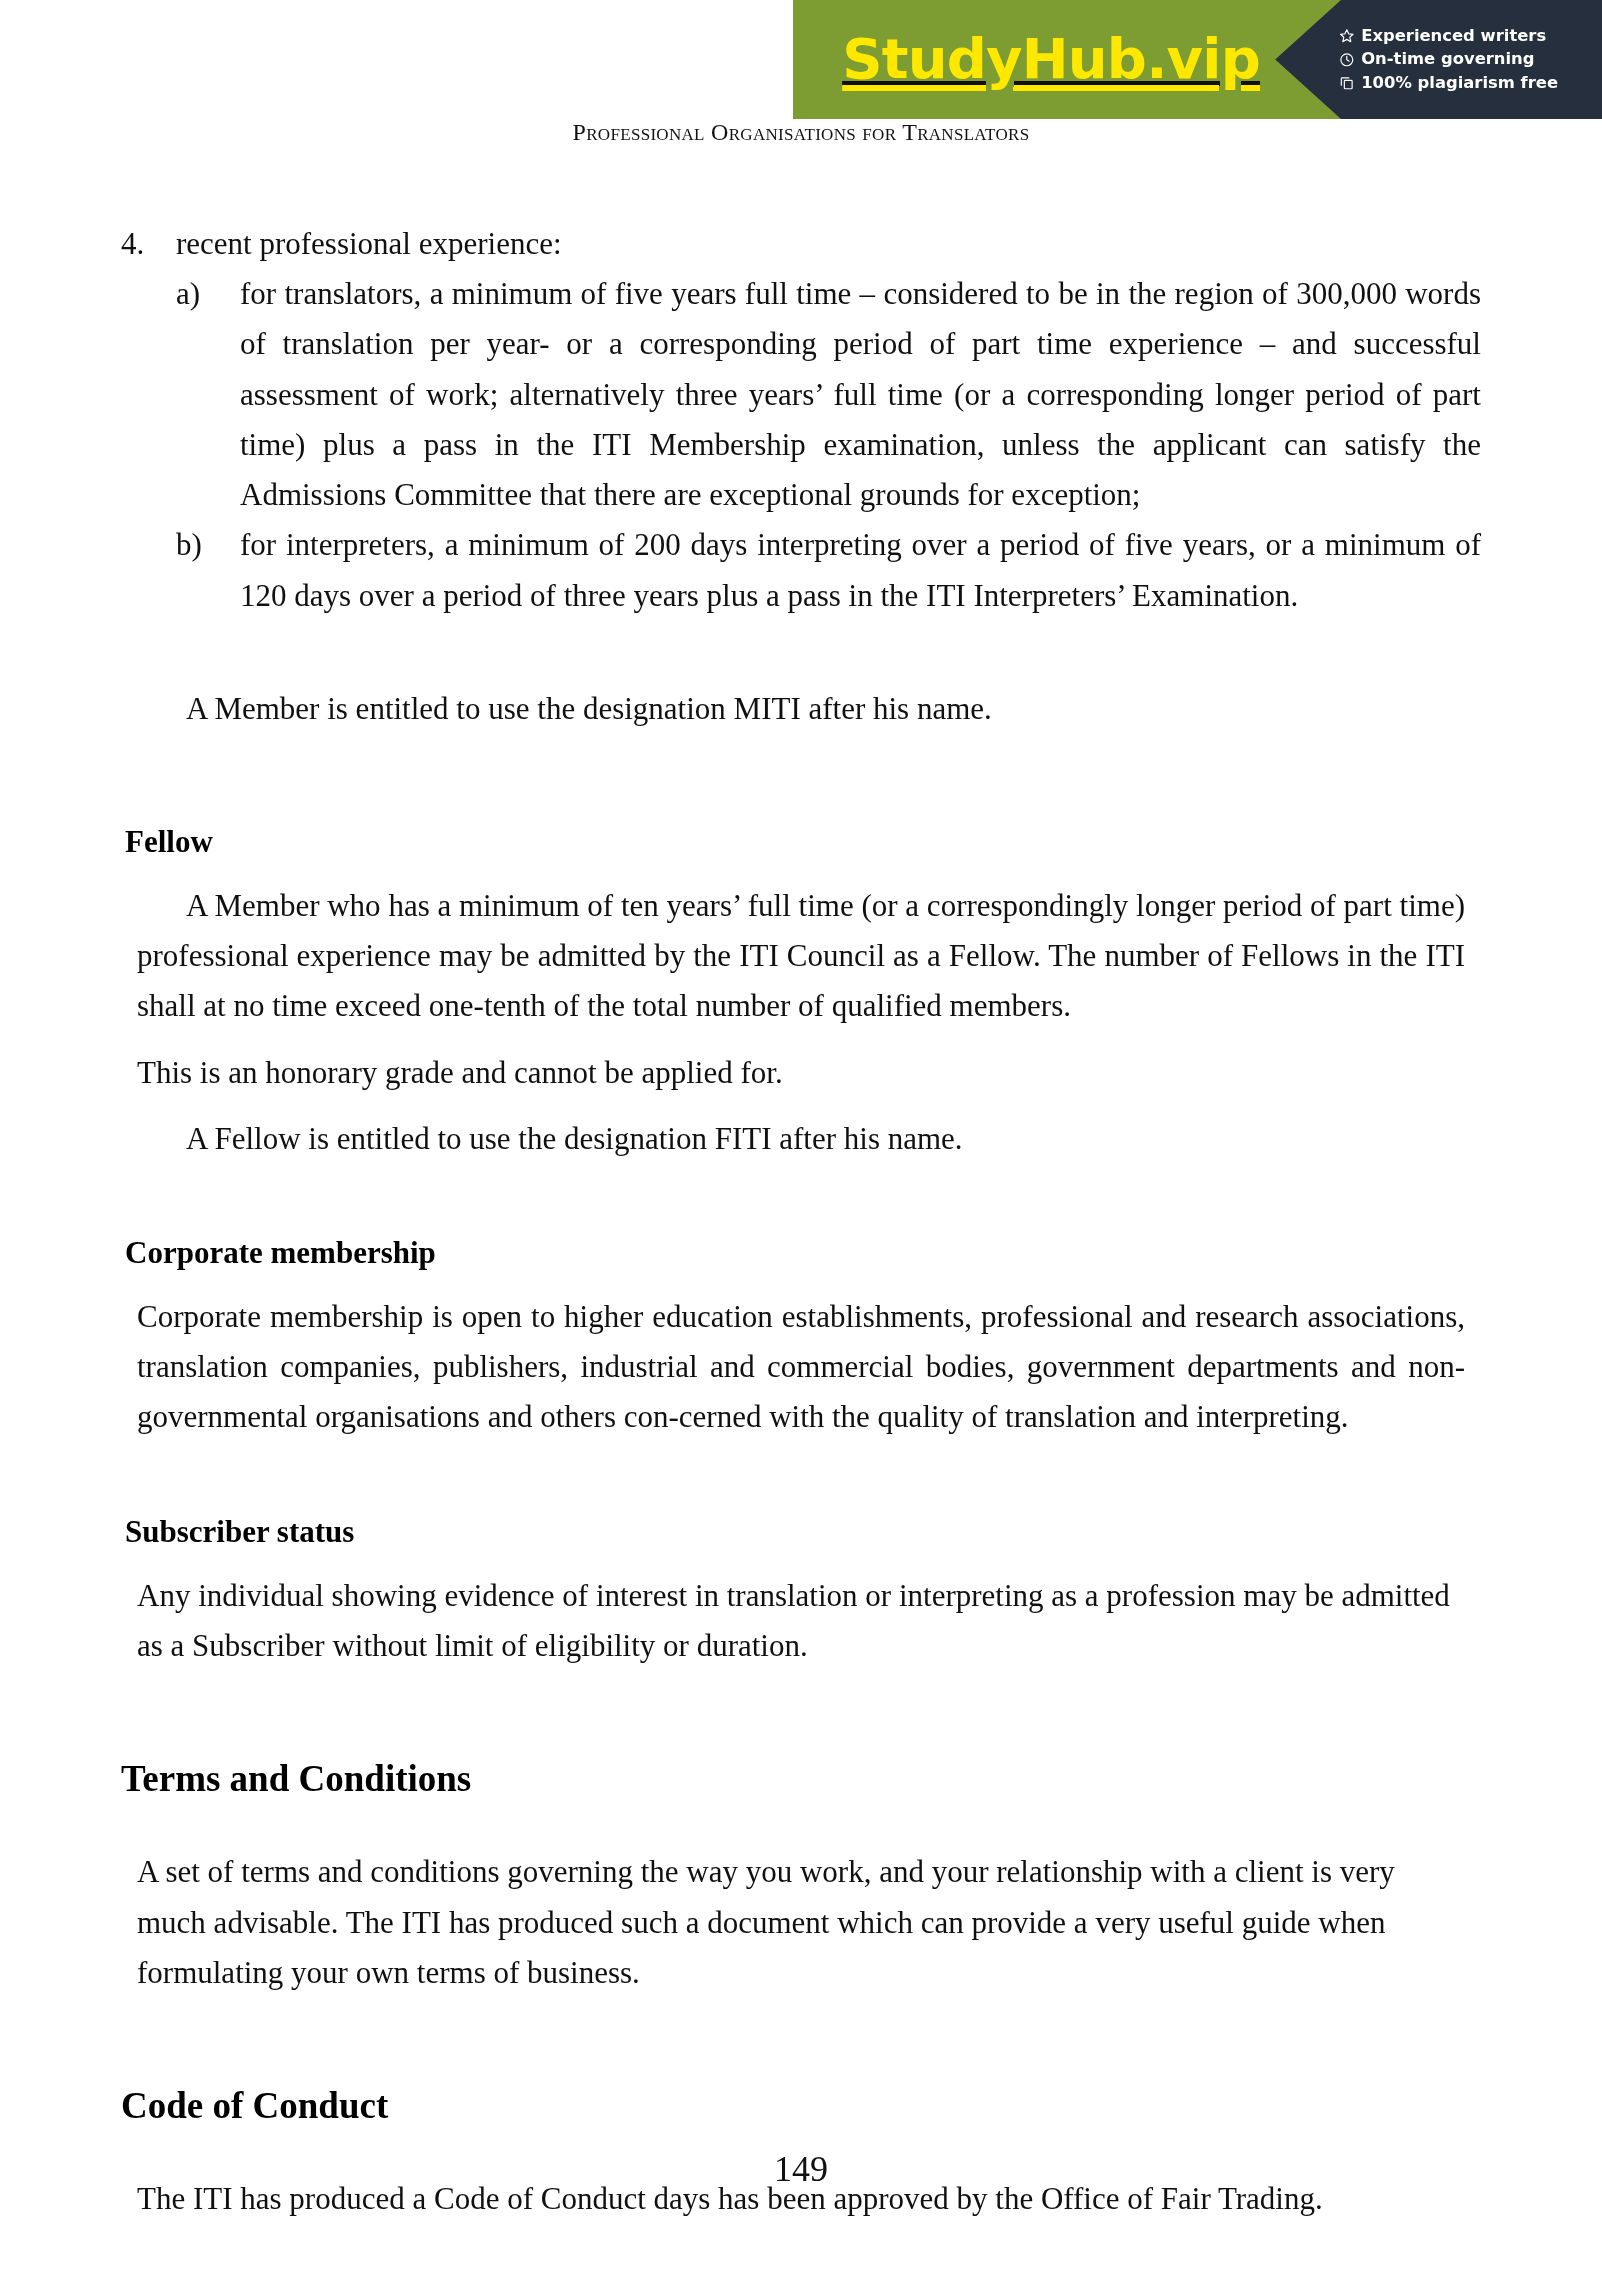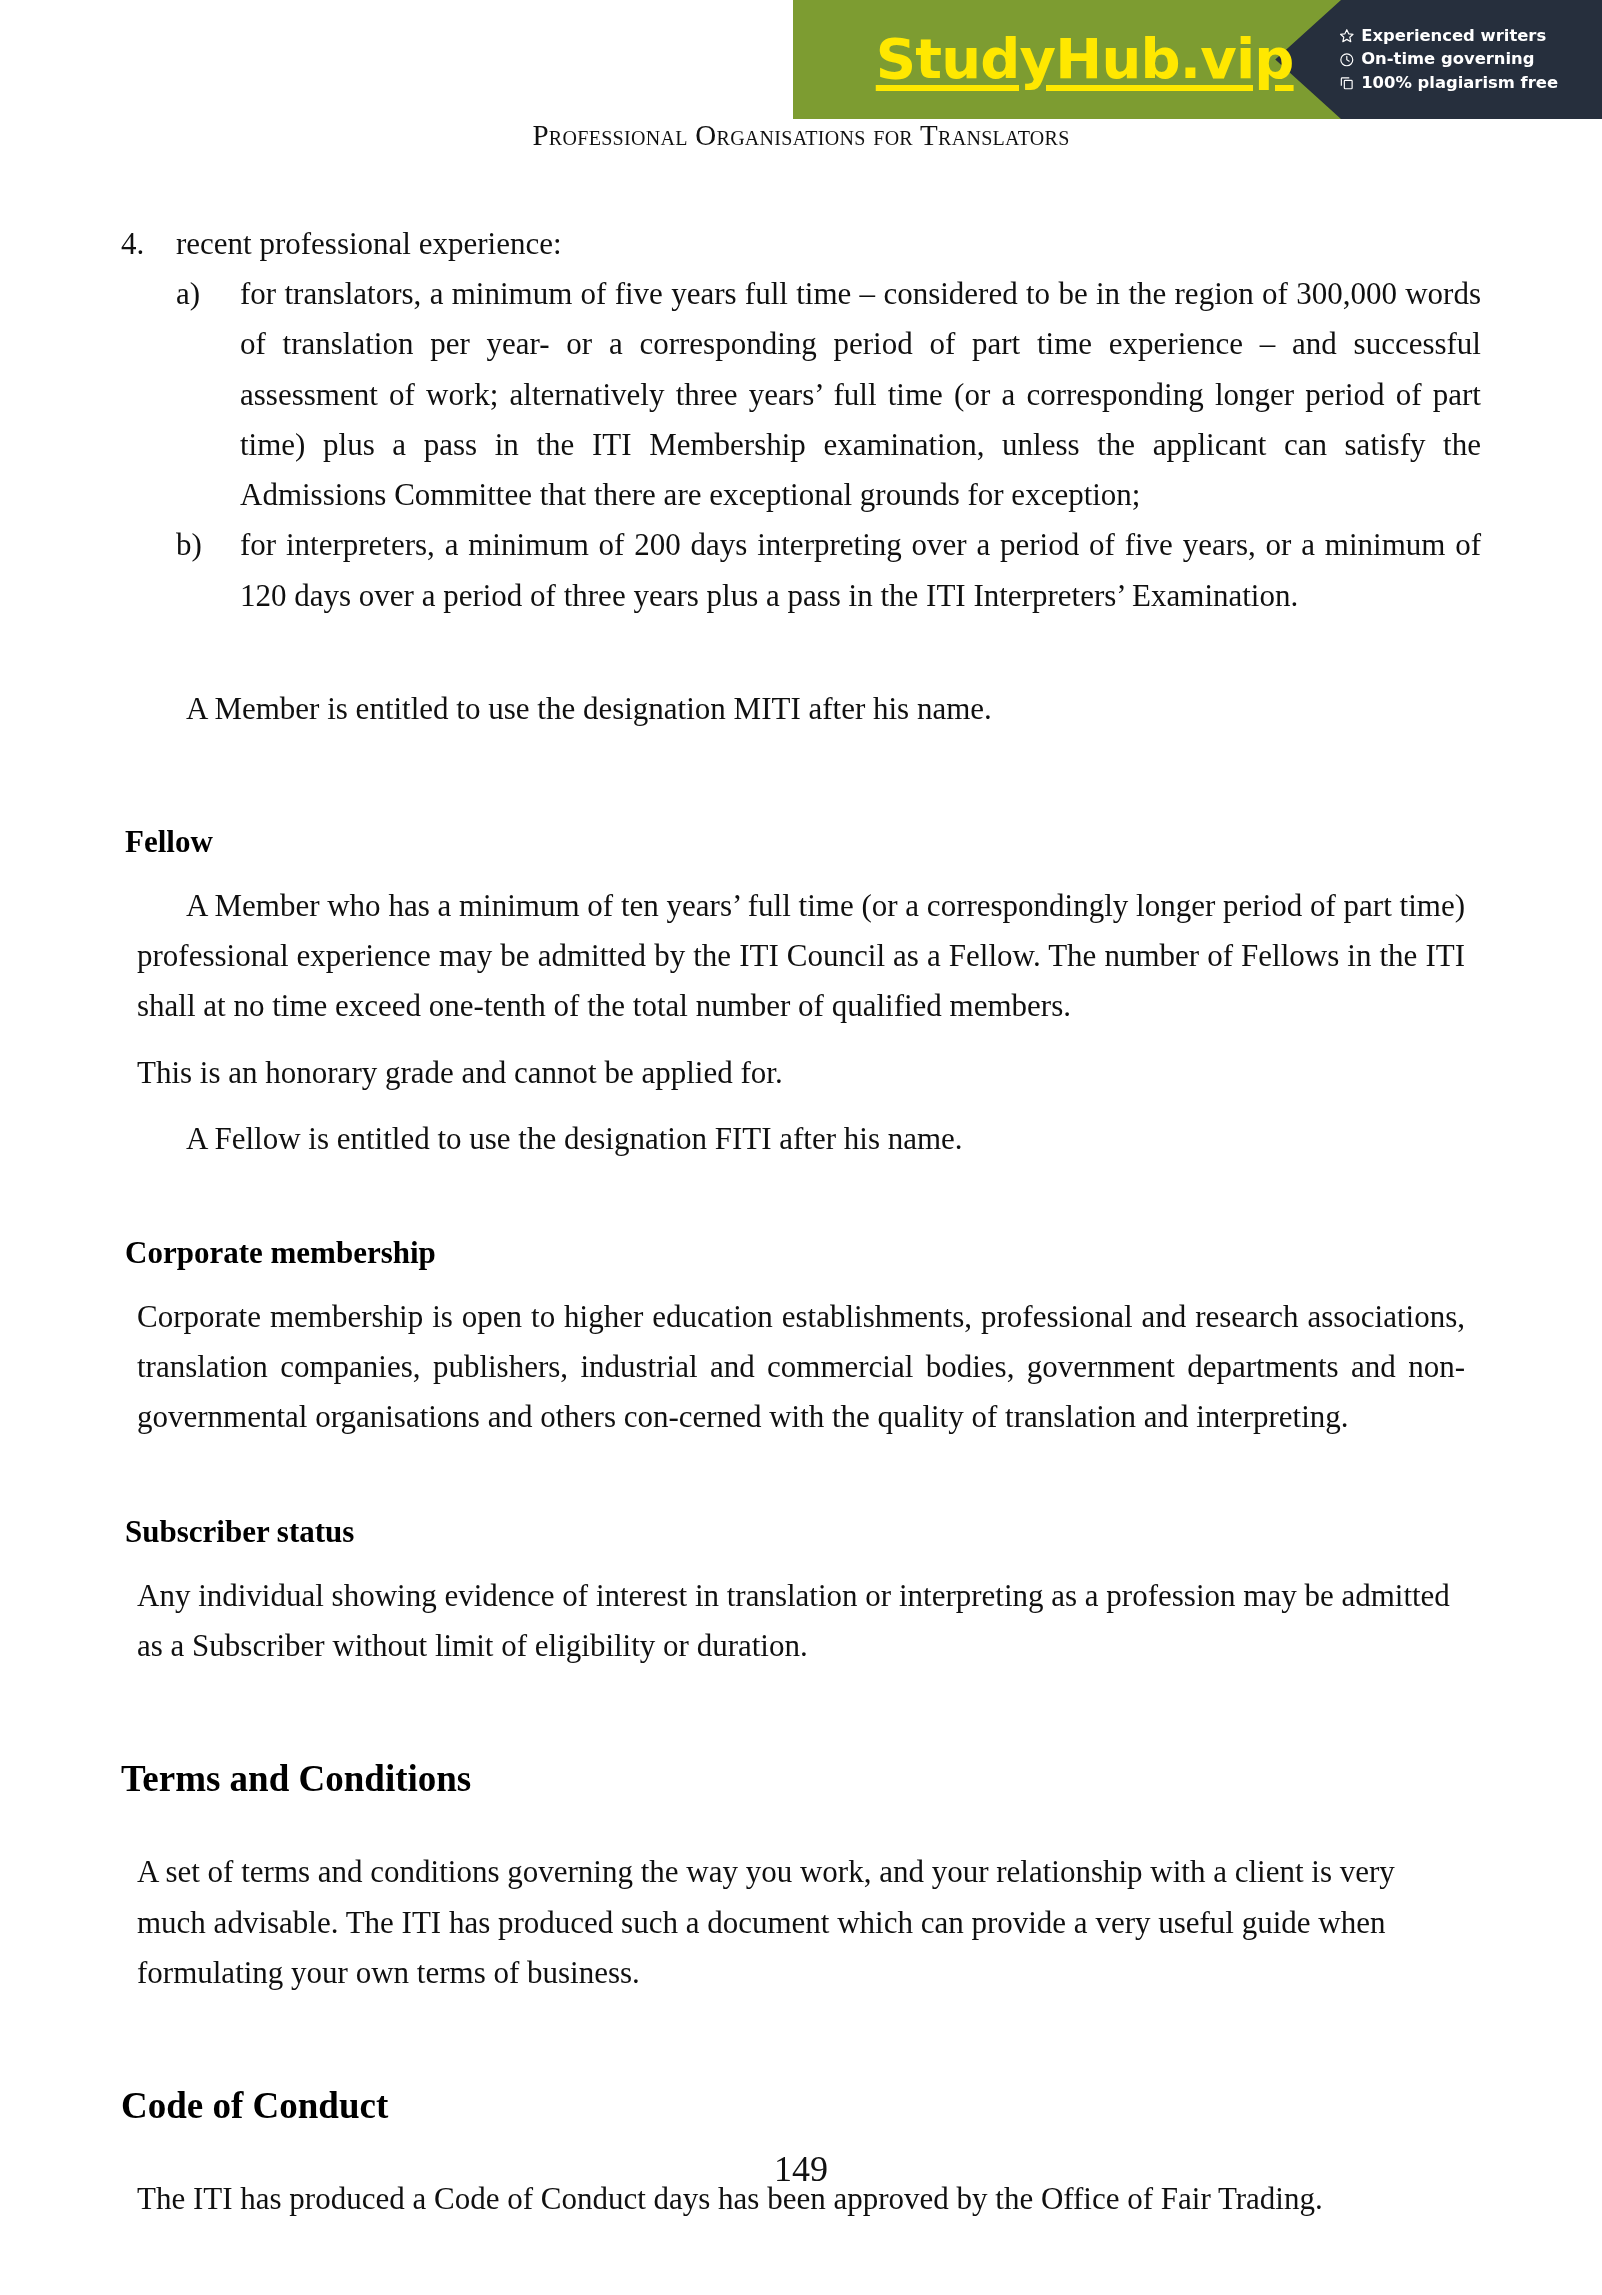--- a/index.html
+++ b/index.html
@@ -45,21 +45,22 @@
     clip-path: polygon(0 0, 100% 0, 88% 50%, 100% 100%, 0 100%);
   }
   #banner-logo {
     position: absolute;
     top: 11px;
     left: 15.6px;
     width: 485px;
     height: 95px;
     display: flex;
     align-items: center;
-    justify-content: flex-end;
+    justify-content: center;
+    text-decoration: underline;
   }
   #banner-logo span {
     font-family: "DejaVu Sans", sans-serif;
     font-weight: 700;
     font-size: 56px;
     letter-spacing: -0.8px;
     color: #ffe800;
     text-decoration: underline;
     text-decoration-thickness: 5.5px;
     text-underline-offset: 7px;
@@ -103,21 +104,21 @@
     left: 0;
     width: 1602px;
     height: 2295px;
   }
   #running-header {
     position: absolute;
     top: 119px;
     left: 0;
     width: 1602px;
     text-align: center;
-    font-size: 29px;
+    font-size: 24px;
     font-variant: small-caps;
     letter-spacing: 0.3px;
     color: #111;
     white-space: nowrap;
   }
 
   #content {
     position: absolute;
     top: 219px;
     left: 121px;

